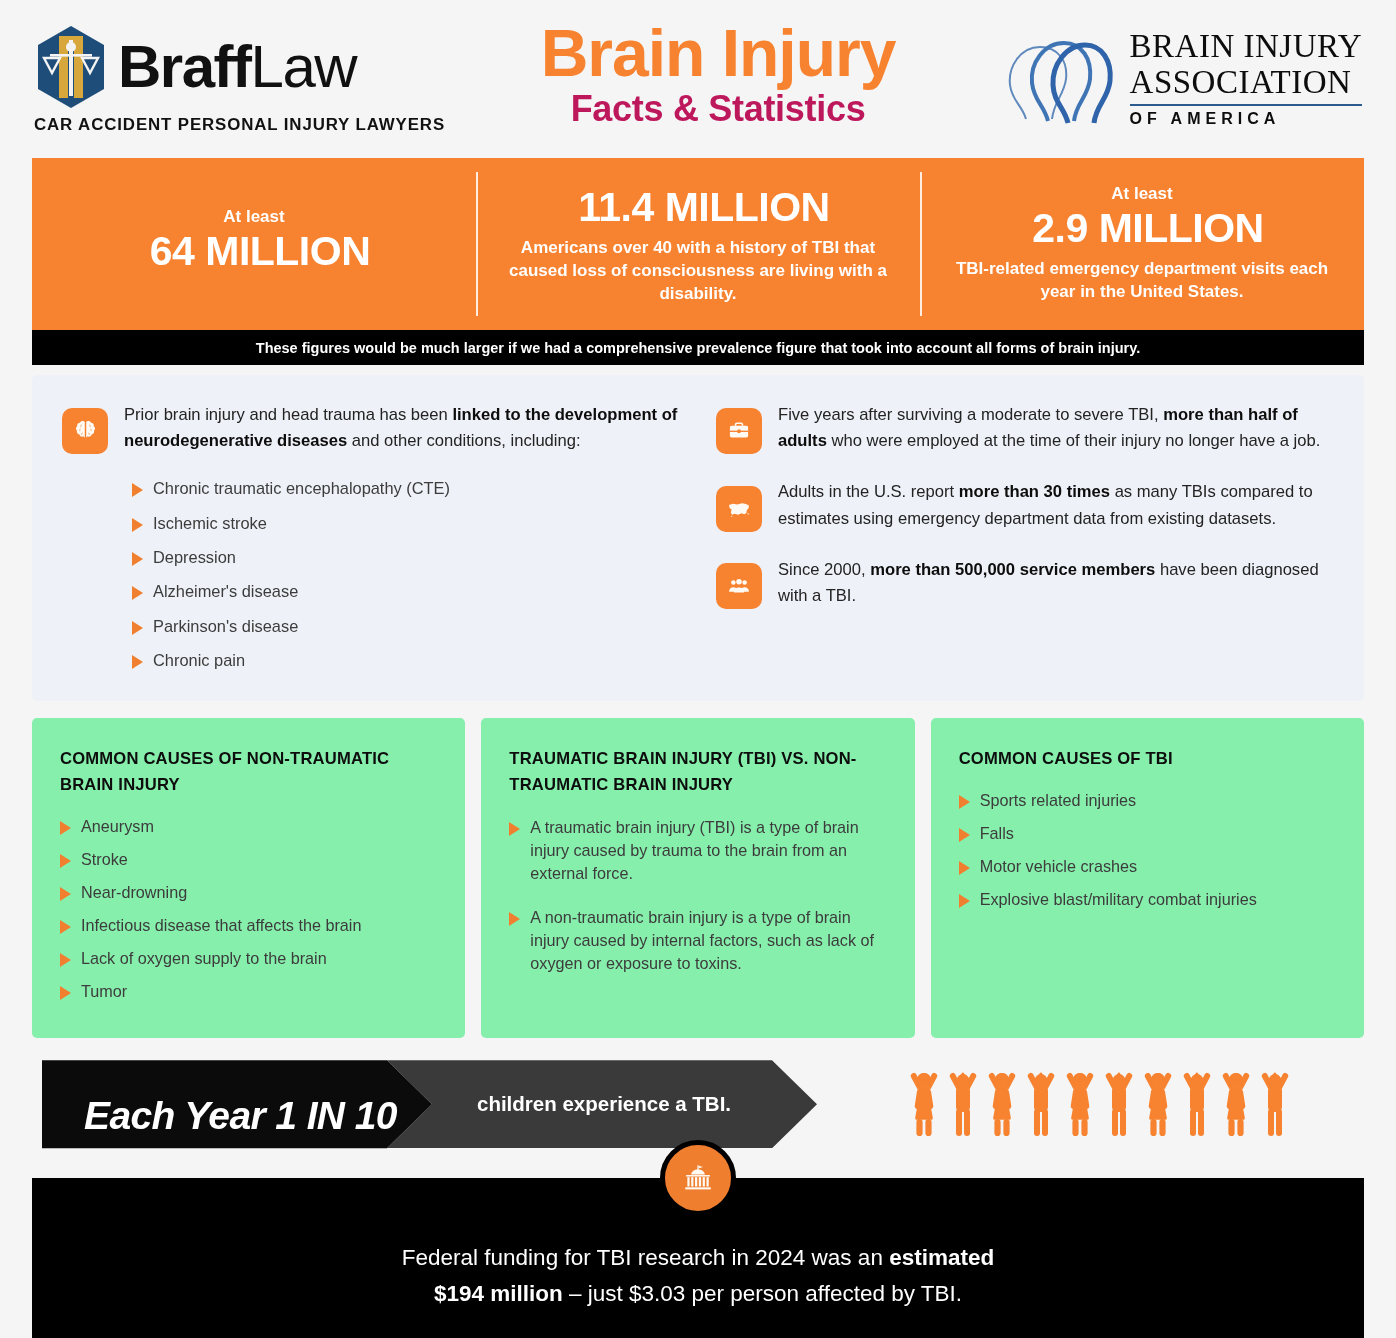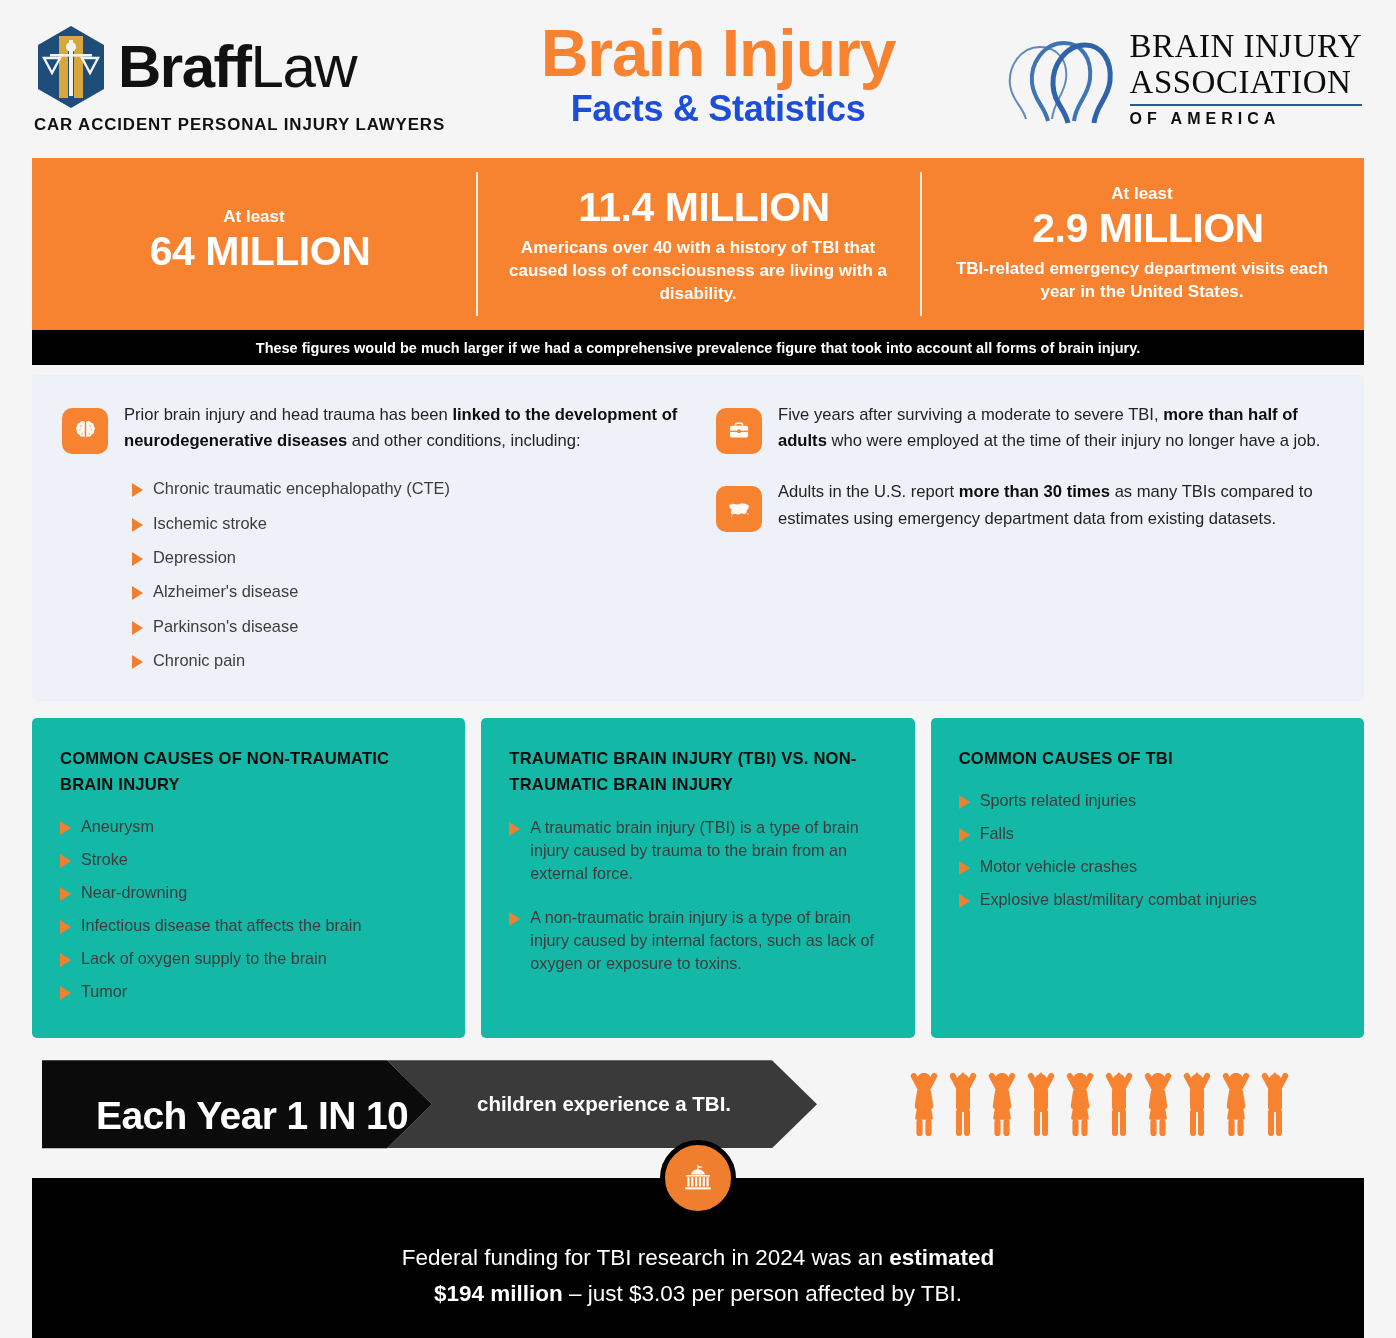--- a/index.html
+++ b/index.html
@@ -17,21 +17,21 @@
   .logo-left-row { display: flex; align-items: center; gap: 10px; }
   .scale-badge { width: 74px; height: 86px; position: relative; flex: none; }
   .brafflaw-text { font-size: 60px; letter-spacing: -1.5px; line-height: 1; white-space: nowrap; }
   .brafflaw-text .b1 { font-weight: bold; color: #111; }
   .brafflaw-text .b2 { font-weight: 400; color: #111; text-align: center; }
   .logo-tagline { font-size: 17.4px; font-weight: bold; letter-spacing: 0.9px; color: #111;
                   margin-top: 4px; white-space: nowrap; transform: scaleX(0.97); transform-origin: left; }
 
   .title-block { flex: 1; text-align: center; margin-top: -8px; }
   .title-main { font-size: 66px; font-weight: bold; color: #f7822f; letter-spacing: -1px; line-height: 1.0; }
-  .title-sub { font-size: 36px; font-weight: bold; color: #1d4ed8; letter-spacing: -0.3px; margin-top: 2px; }
+  .title-sub { font-size: 36px; font-weight: bold; color: #be185d; letter-spacing: -0.3px; margin-top: 2px; }
 
   .logo-right { width: 360px; display: flex; align-items: center; justify-content: flex-end; gap: 14px; }
   .bia-mark { width: 120px; height: 96px; flex: none; }
   .bia-text { text-align: left; }
   .bia-l1, .bia-l2 { font-family: "Liberation Serif", serif; color: #0d0d0d; line-height: 1.0; white-space: nowrap; }
   .bia-l1 { font-size: 33px; letter-spacing: 0.5px; }
   .bia-l2 { font-size: 33px; letter-spacing: 0.5px; margin-top: 3px; }
   .bia-rule { height: 2px; background: #2b5b8c; margin: 5px 0 4px; }
   .bia-l3 { font-size: 16px; font-weight: bold; letter-spacing: 5px; color: #0d0d0d; white-space: nowrap; }
 
@@ -63,36 +63,36 @@
 
   .bullets { margin-top: 16px; margin-left: 70px; }
   .bullet { display: flex; align-items: flex-start; gap: 10px; margin-bottom: 13px; }
   .bullet:last-child { margin-bottom: 0; }
   .tri { width: 0; height: 0; border-left: 11px solid #f0802f; border-top: 7px solid transparent;
          border-bottom: 7px solid transparent; flex: none; margin-top: 5px; }
   .bullet-txt { font-size: 16.4px; color: #3c3c3c; line-height: 1.3; }
 
   
   .cards { margin: 17px 32px 0; display: flex; gap: 16px; }
-  .card { flex: 1; background: #14b8a6; border-radius: 5px; padding: 28px 28px 24px; min-height: 272px; }
+  .card { flex: 1; background: #86efac; border-radius: 5px; padding: 28px 28px 24px; min-height: 272px; }
   .card-title { font-size: 16.6px; font-weight: bold; color: #0d0d0d; letter-spacing: 0.2px;
                 line-height: 1.55; margin-bottom: 18px; }
   .card .bullet { margin-bottom: 12px; }
   .card .bullet-txt { font-size: 16.2px; color: #3c3c3c; }
   .card.para .bullet { margin-bottom: 20px; align-items: flex-start; }
   .card.para .bullet-txt { line-height: 1.44; }
   .card.para .tri { margin-top: 6px; }
 
   
   .arrow-row { margin: 20px 32px 0; display: flex; align-items: center; height: 92px; }
   .arrow-wrap { position: relative; width: 790px; height: 88px; flex: none; }
   .arrow-dark {
     position: absolute; left: 10px; top: 0; width: 390px; height: 112px; background: #0b0b0b;
     clip-path: polygon(0 0, 345px 0, 390px 44px, 345px 88px, 0 88px);
-    display: flex; align-items: center; padding-left: 54px; z-index: 2;
+    display: flex; align-items: center; padding-left: 42px; z-index: 2; font-style: italic;
   }
   .arrow-dark span { color: #fff; font-size: 39px; font-weight: bold; letter-spacing: -0.6px; white-space: nowrap; }
   .arrow-gray {
     position: absolute; left: 355px; top: 0; width: 430px; height: 88px; background: #3a3a3a;
     clip-path: polygon(0 0, 385px 0, 430px 44px, 385px 88px, 0 88px, 45px 44px);
     display: flex; align-items: center; padding-left: 90px; z-index: 1;
   }
   .arrow-gray span { color: #fff; font-size: 20.5px; font-weight: bold; white-space: nowrap; }
   .kids { flex: 1; display: flex; align-items: center; justify-content: center; gap: 5px; padding-left: 12px; }
 
@@ -242,20 +242,33 @@
         <span class="ic">
           <svg viewBox="0 0 30 30" width="26" height="26">
             <path d="M3.5 10.5 L8 9 L13 9.8 L18.5 8.5 L23 9.2 L26.5 11 L26 14 L24 16.5 L23.5 19.5 L21 21 L18 20 L14 21.5 L10 20.5 L7 21.5 L5.5 19 L6.5 16 L4 13.5 Z" fill="#fffaf4"></path>
             <path d="M24.5 19.5 L26.5 20.5 L25.5 22 Z" fill="#fffaf4"></path>
             <path d="M6 22.5 L7.5 23.5 L6.5 24.5 Z" fill="#fffaf4"></path>
           </svg>
         </span>
         <div class="fact-text"><span>Adults in the U.S. report </span><b>more than 30 times</b><span> as many TBIs compared to estimates using emergency department data from existing datasets.</span></div>
       </div>
 
+      <div class="fact">
+        <span class="ic">
+          <svg viewBox="0 0 30 30" width="26" height="26">
+            <circle cx="8.5" cy="11" r="2.6" fill="#fffaf4"></circle>
+            <circle cx="21.5" cy="11" r="2.6" fill="#fffaf4"></circle>
+            <circle cx="15" cy="10" r="3.2" fill="#fffaf4"></circle>
+            <path d="M3.5 21.5c0-3 2.2-5 5-5s5 2 5 5z" fill="#fffaf4"></path>
+            <path d="M16.5 21.5c0-3 2.2-5 5-5s5 2 5 5z" fill="#fffaf4"></path>
+            <path d="M9 22.5c0-3.4 2.6-5.8 6-5.8s6 2.4 6 5.8z" fill="#fffaf4"></path>
+          </svg>
+        </span>
+        <div class="fact-text"><span>Since 2000, </span><b>more than 500,000 service members</b><span> have been diagnosed with a TBI.</span></div>
+      </div>
 
     </div>
   </div>
 
   <div class="cards">
 
     <div class="card">
       <div class="card-title">COMMON CAUSES OF NON-TRAUMATIC BRAIN INJURY</div>
       <div class="bullet">
           <span class="tri"></span>

